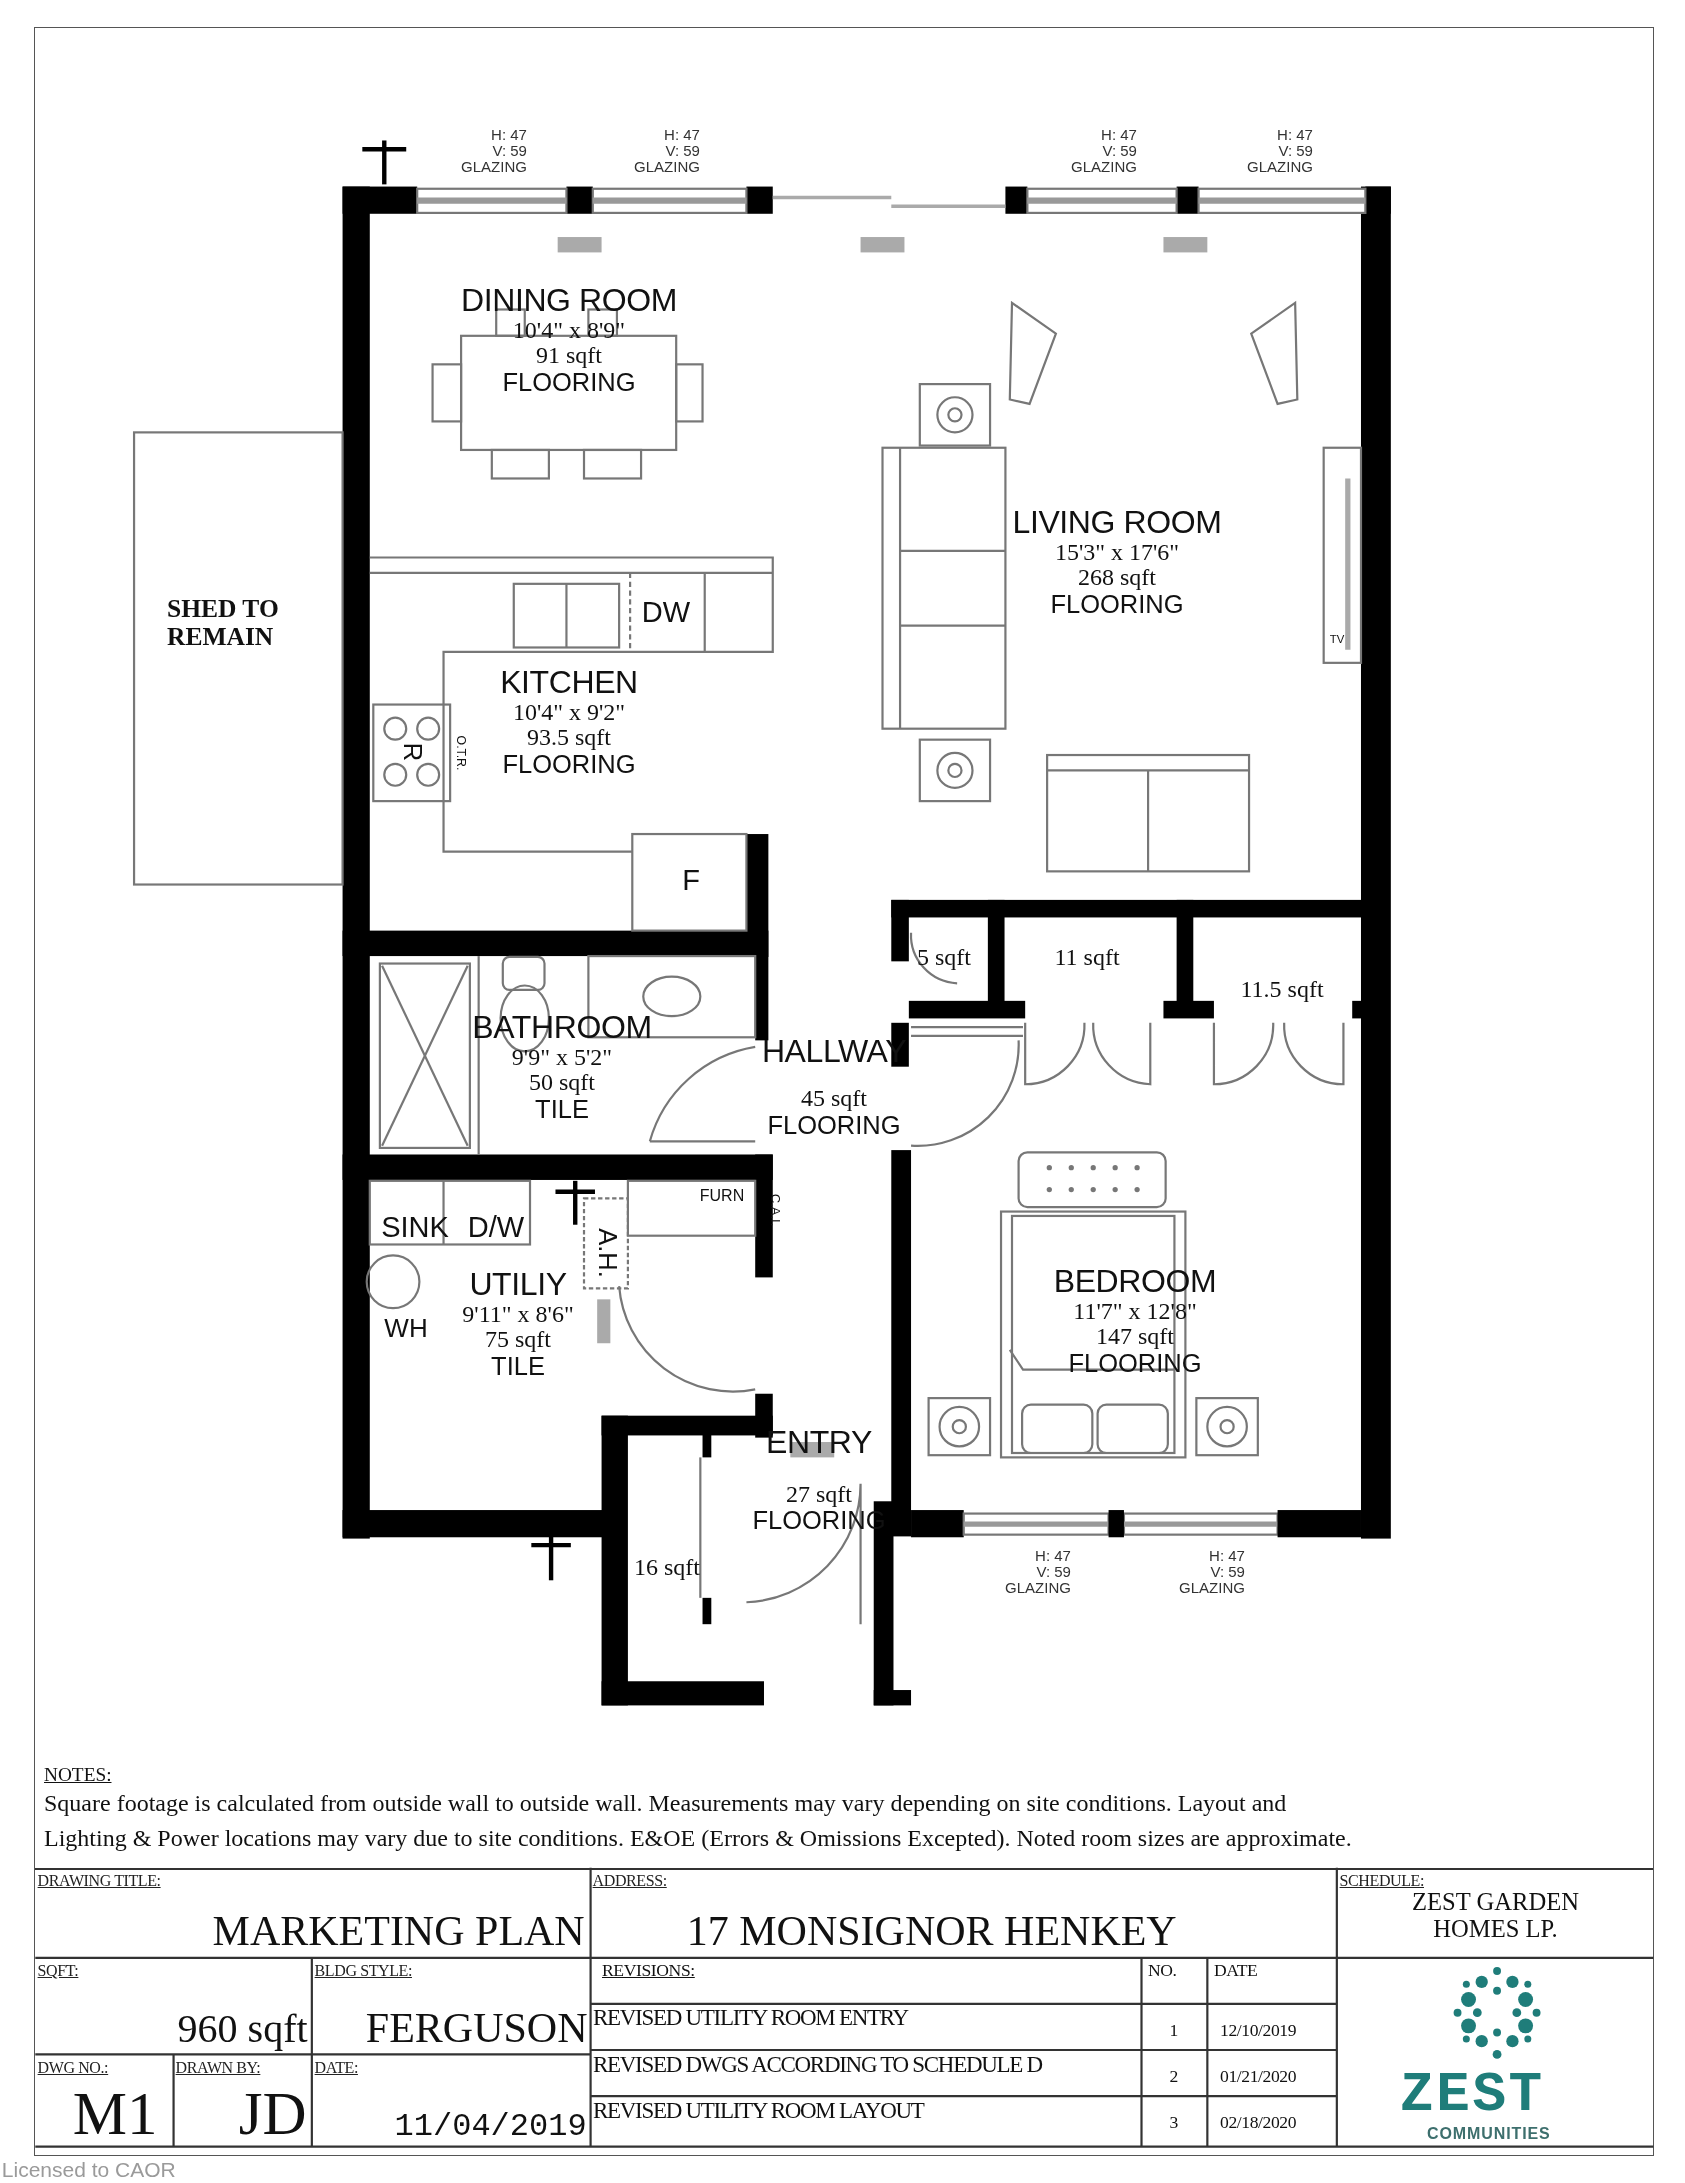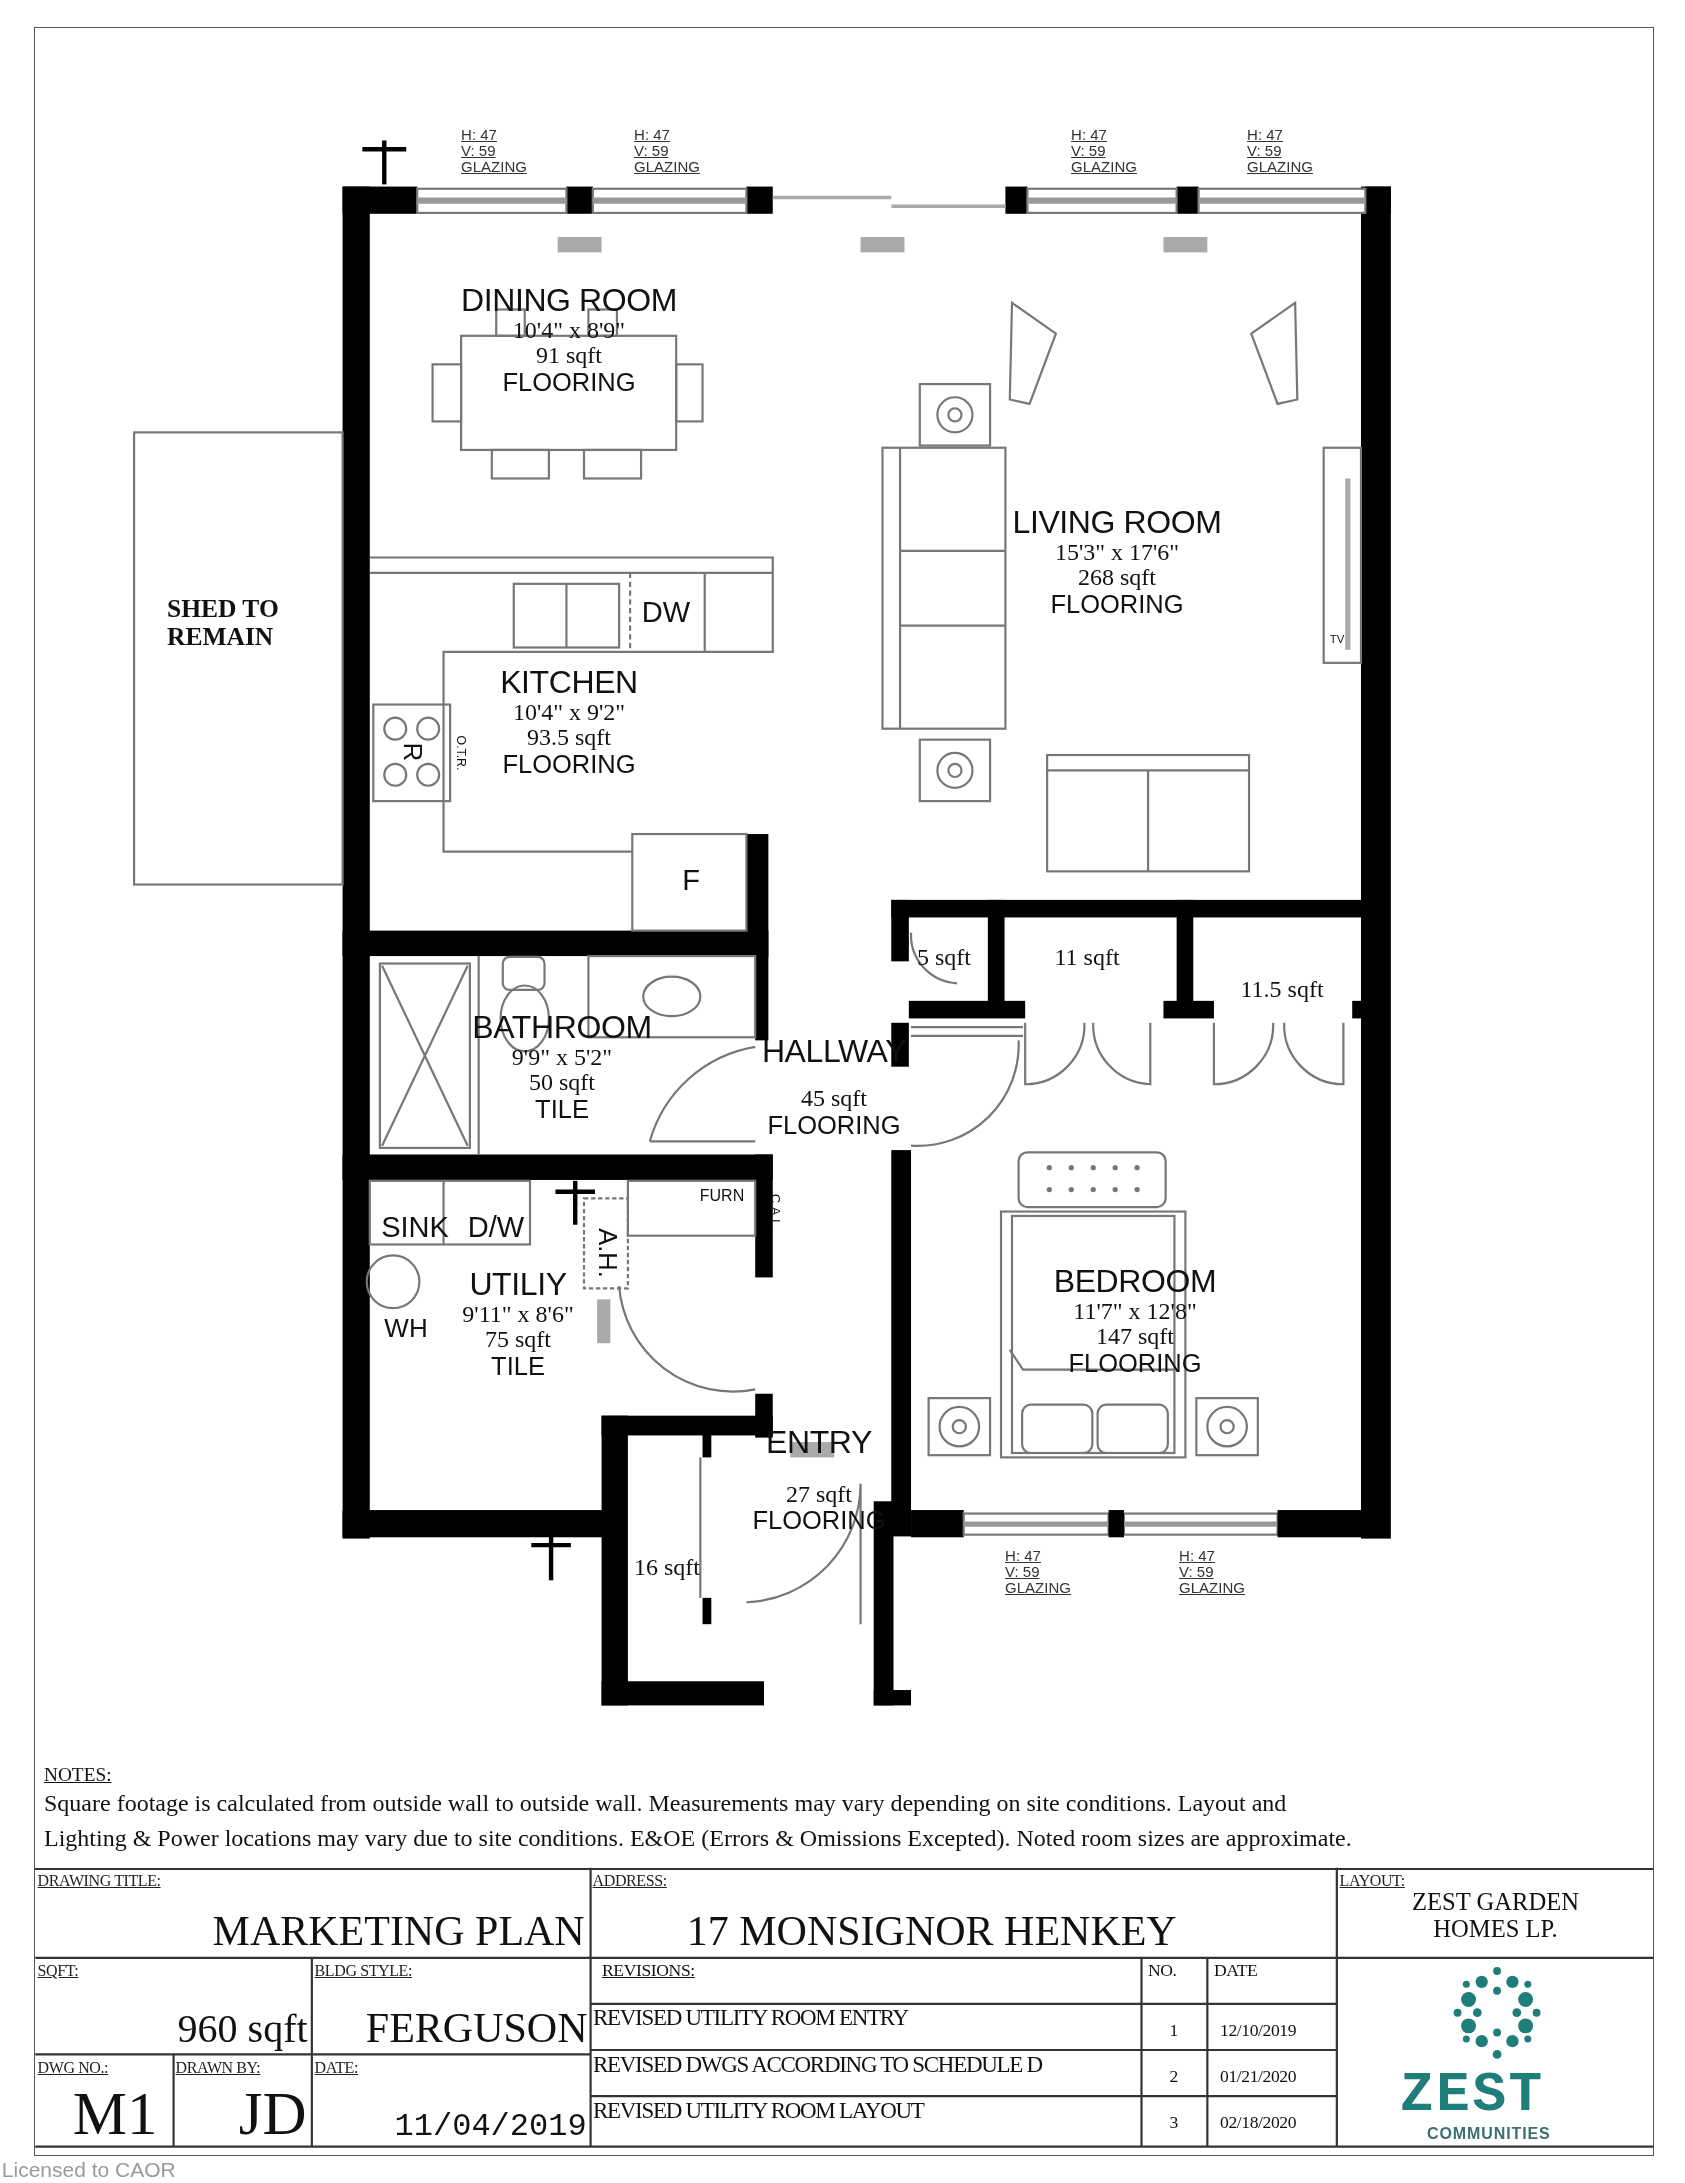--- a/index.html
+++ b/index.html
@@ -5,21 +5,21 @@
   html, body { margin:0; padding:0; background:#ffffff; }
   body { width:1686px; height:2183px; position:relative; overflow:hidden; font-family:"Liberation Sans", sans-serif; color:#111; }
   .sheet { position:absolute; left:34px; top:27px; width:1620px; height:2129px; border:1.8px solid #555; box-sizing:border-box; }
   svg.plan { position:absolute; left:0; top:0; }
   .lbl { position:absolute; text-align:center; font-family:"Liberation Sans", sans-serif; color:#111; line-height:1.08; white-space:nowrap; transform:translateX(-50%); }
   .lbl .name { font-size:32px; letter-spacing:-0.4px; }
   .lbl .dim { font-family:"Liberation Serif", serif; font-size:24px; }
   .lbl .sq { font-family:"Liberation Serif", serif; font-size:24px; }
   .lbl .fl { font-size:25.5px; }
   .small { position:absolute; font-family:"Liberation Serif", serif; font-size:24px; transform:translateX(-50%); white-space:nowrap; }
-  .glz { position:absolute; text-align:left; font-family:"Liberation Sans", sans-serif; font-size:15px; line-height:1.05; color:#333; transform:translateX(-50%); white-space:nowrap;text-decoration:underline; }
+  .glz { position:absolute; text-align:right; font-family:"Liberation Sans", sans-serif; font-size:15px; line-height:1.05; color:#333; transform:translateX(-50%); white-space:nowrap; }
   .appl { position:absolute; font-family:"Liberation Sans", sans-serif; font-size:29px; color:#111; transform:translate(-50%,-50%); white-space:nowrap; }
   .shed { position:absolute; font-family:"Liberation Serif", serif; font-weight:bold; font-size:25.5px; line-height:1.1; text-align:left; white-space:nowrap; }
   .notes { position:absolute; left:44px; top:1764px; width:1598px; font-family:"Liberation Serif", serif; }
   .notes .nh { font-size:19.3px; text-decoration:underline; }
   .notes .nt { font-size:24px; line-height:1.45; }
   .tb { position:absolute; left:35px; top:1868px; width:1618px; height:279px; border-top:2.6px solid #333; }
   .cell { position:absolute; box-sizing:border-box; border-right:2.2px solid #333; border-bottom:2.2px solid #333; font-family:"Liberation Serif", serif; }
   .cell .h { position:absolute; left:2.6px; top:1.8px; font-size:16px; text-decoration:underline; color:#222; letter-spacing:-0.4px; }
   .cell .v { position:absolute; right:3.5px; bottom:1.8px; color:#111; }
   .rev { position:absolute; font-family:"Liberation Serif", serif; font-size:23px; letter-spacing:-1.3px; color:#111; white-space:nowrap; }
@@ -356,21 +356,21 @@
 <div class="tb">
   <div class="cell" style="left:0;top:0;width:555px;height:90px;border:none;">
     <span class="h">DRAWING TITLE:</span>
     <span class="v" style="font-size:42px;right:5.3px;bottom:5.3px;">MARKETING PLAN</span>
   </div>
   <div class="cell" style="left:555px;top:0;width:592px;height:90px;border:none;padding-left:48px;">
     <span class="h">ADDRESS:</span>
     <span class="v" style="font-size:42px;right:5.3px;bottom:5.3px;">17 MONSIGNOR HENKEY</span>
   </div>
   <div class="cell" style="left:1302px;top:0;width:317px;height:90px;border:none;">
-    <span class="h">LAYOUT:</span>
+    <span class="h">SCHEDULE:</span>
     <div style="position:absolute;left:0;right:0;top:18.4px;text-align:center;font-size:24.6px;line-height:1.1;">
       <div>ZEST GARDEN</div>
         <div>HOMES LP.</div>
     </div>
   </div>
   <div class="cell" style="left:0;top:90px;width:277px;height:97px;border:none;">
     <span class="h">SQFT:</span>
     <span class="v" style="font-size:40px;right:4.4px;bottom:5.3px;">960 sqft</span>
   </div>
   <div class="cell" style="left:277px;top:90px;width:279px;height:97px;border:none;">

